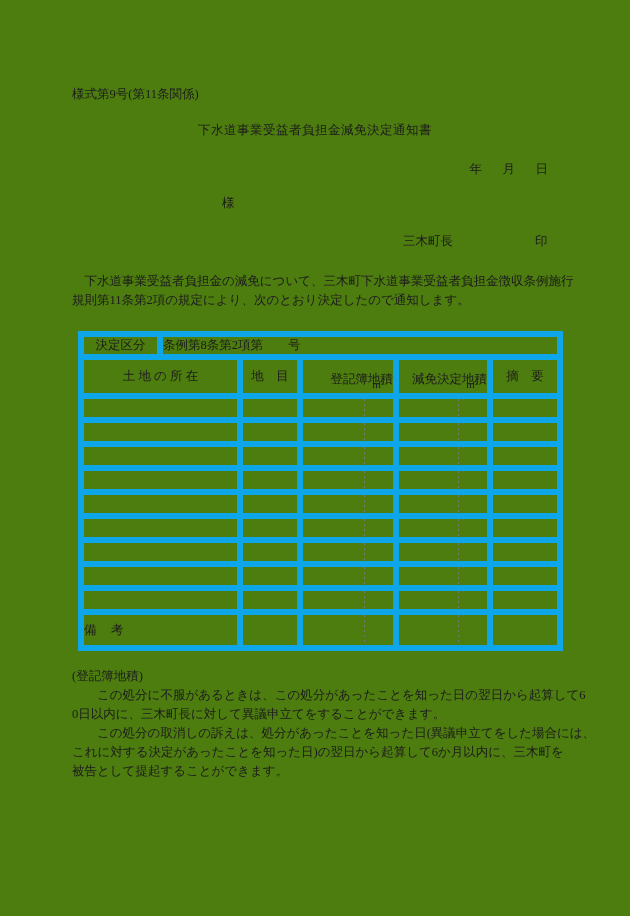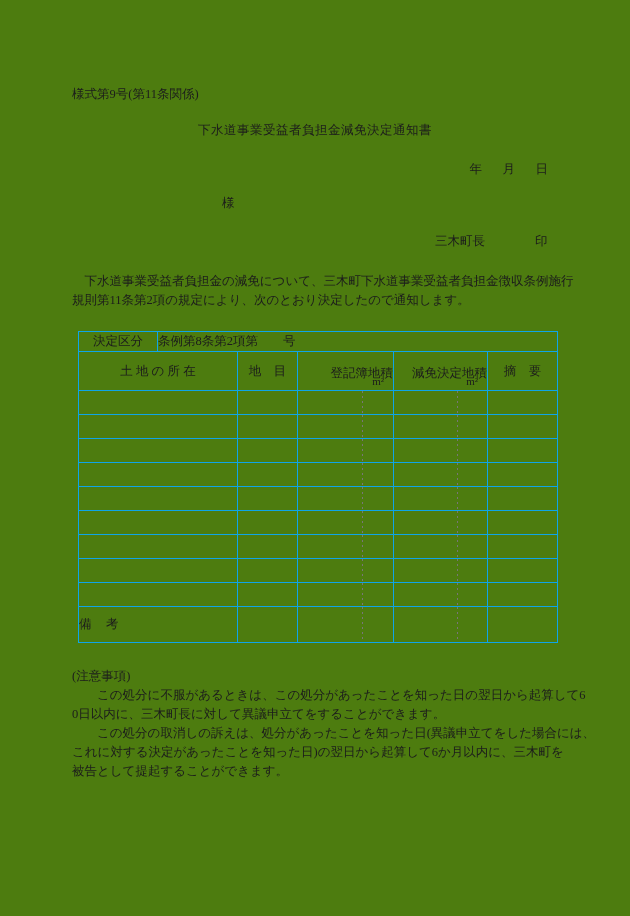--- a/index.html
+++ b/index.html
@@ -15,33 +15,33 @@
     font-size: 12.5px;
     overflow: hidden;
   }
   .abs { position: absolute; }
   .textline { white-space: pre; height: 19px; line-height: 19px; }
 
   .form-number   { top: 85px;  left: 72px; }
   .doc-title     { top: 121px; left: 0; width: 630px; text-align: center; letter-spacing: 0.5px; }
   .date-line     { top: 160px; right: 78px; letter-spacing: 4px; }
   .addressee     { top: 194px; left: 222px; }
-  .issuer-name   { top: 232px; left: 403px; margin-left: 32px; }
+  .issuer-name   { top: 232px; left: 403px; }
   .issuer-seal   { top: 232px; left: 535px; }
   .body-text     { top: 272px; left: 72px; }
   .notes         { top: 667px; left: 72px; }
 
   .form-table-wrap { top: 331px; left: 78px; }
   table.form-table {
     border-collapse: collapse;
     table-layout: fixed;
     width: 479px;
   }
   .form-table td {
-    border: 1px solid #0ea5e9;
+    border: 6px solid #0ea5e9;
     padding: 0;
     vertical-align: middle;
     overflow: hidden;
   }
   tr.r-kubun td { height: 20px; }
   tr.r-head  td { height: 39px; }
   tr.r-body  td { height: 24px; }
   tr.r-bikou td { height: 36px; }
 
   .cell-center { text-align: center; }
@@ -185,21 +185,21 @@
           <td></td>
           <td class="dot"></td>
           <td class="dot"></td>
           <td></td>
         </tr>
       </tbody>
     </table>
   </div>
 
   <div class="abs notes">
-    <div class="textline">(注意事項)</div>
+    <div class="textline">(登記簿地積)</div>
     <div class="textline">　　この処分に不服があるときは、この処分があったことを知った日の翌日から起算して6</div>
     <div class="textline">0日以内に、三木町長に対して異議申立てをすることができます。</div>
     <div class="textline">　　この処分の取消しの訴えは、処分があったことを知った日(異議申立てをした場合には、</div>
     <div class="textline">これに対する決定があったことを知った日)の翌日から起算して6か月以内に、三木町を</div>
     <div class="textline">被告として提起することができます。</div>
   </div>
 
 </div>
 
 </body></html>

